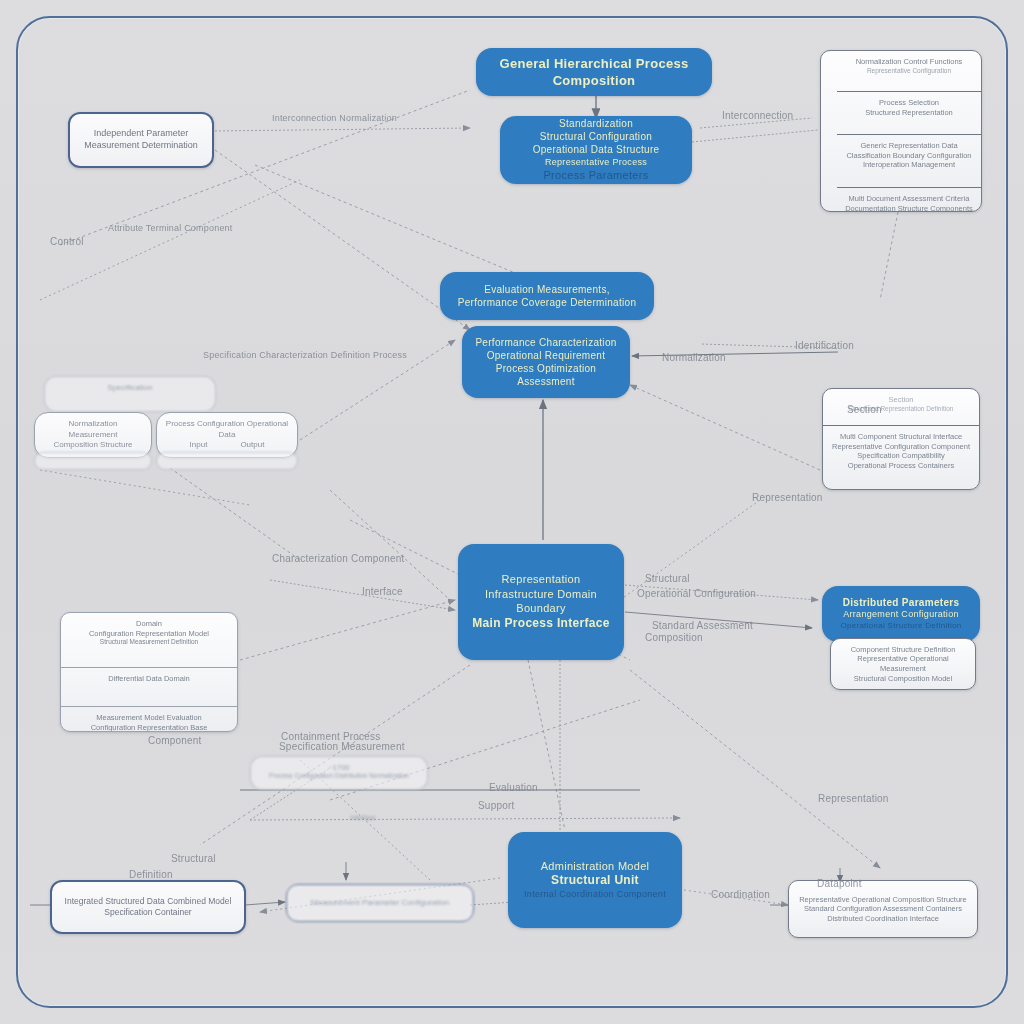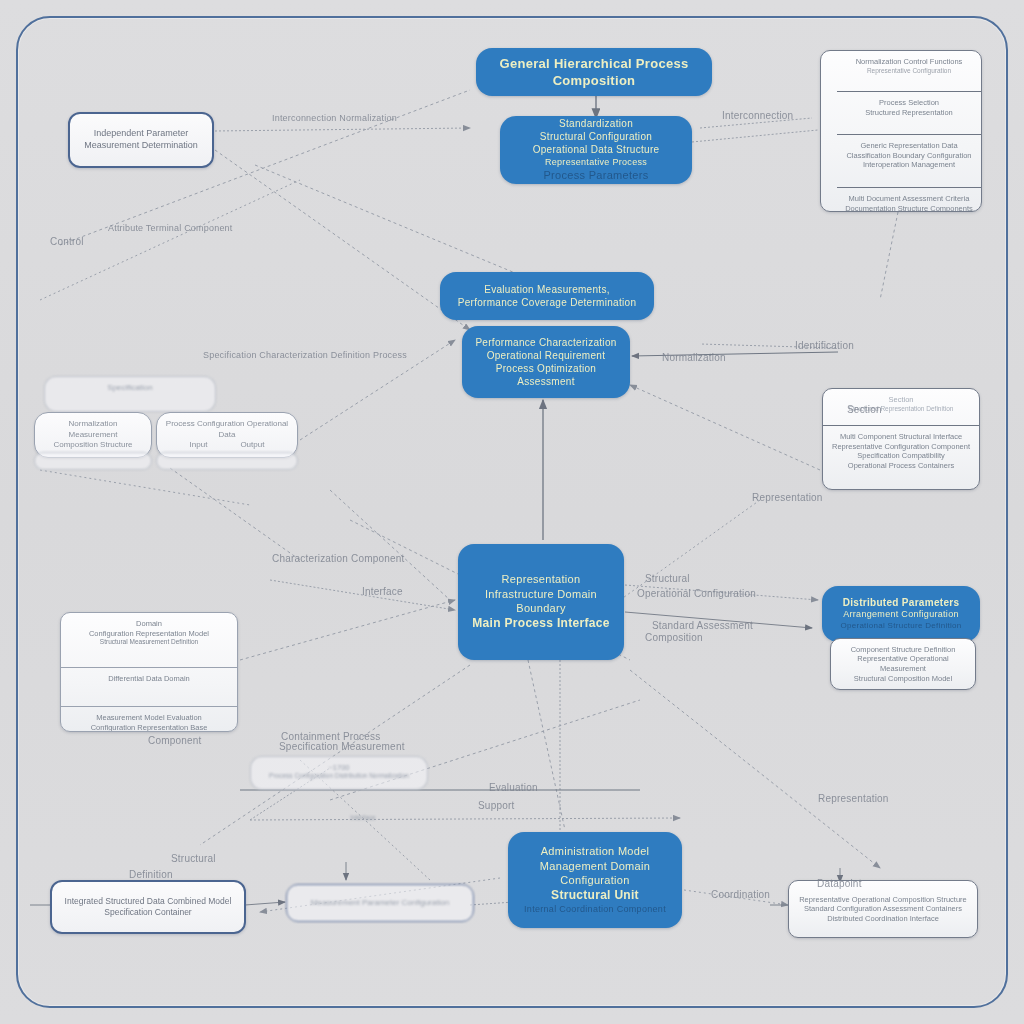--- a/index.html
+++ b/index.html
@@ -303,21 +303,20 @@
   </div>
   <div class="node ghost" style="left:286px;top:884px;width:188px;height:38px;font-size:8px;display:flex;align-items:center;justify-content:center;border-color:#5b7099;border-width:1.5px;">
     <div>Measurement Parameter Configuration</div>
   </div>
   <div class="node ghost" style="left:330px;top:808px;width:66px;height:14px;font-size:6.5px;background:none;border:none;">
     <div>Interface</div>
   </div>
 
   <div class="node blue" style="left:508px;top:832px;width:174px;height:96px;">
     <div class="t" style="font-size:11px;">Administration Model</div>
-    <div class="t" style="font-size:11px;">Management Domain Configuration</div>
     <div class="t" style="font-size:12px;font-weight:bold;">Structural Unit</div>
     <div class="t sub" style="font-size:9px;">Internal Coordination Component</div>
   </div>
 
   <div class="node outline-box" style="left:50px;top:880px;width:196px;height:54px;font-size:8.5px;display:flex;flex-direction:column;align-items:center;justify-content:center;">
     <div>Integrated Structured Data Combined Model</div>
     <div>Specification Container</div>
   </div>
 
   <div class="node card" style="left:788px;top:880px;width:190px;height:58px;font-size:7.5px;display:flex;flex-direction:column;justify-content:center;">

